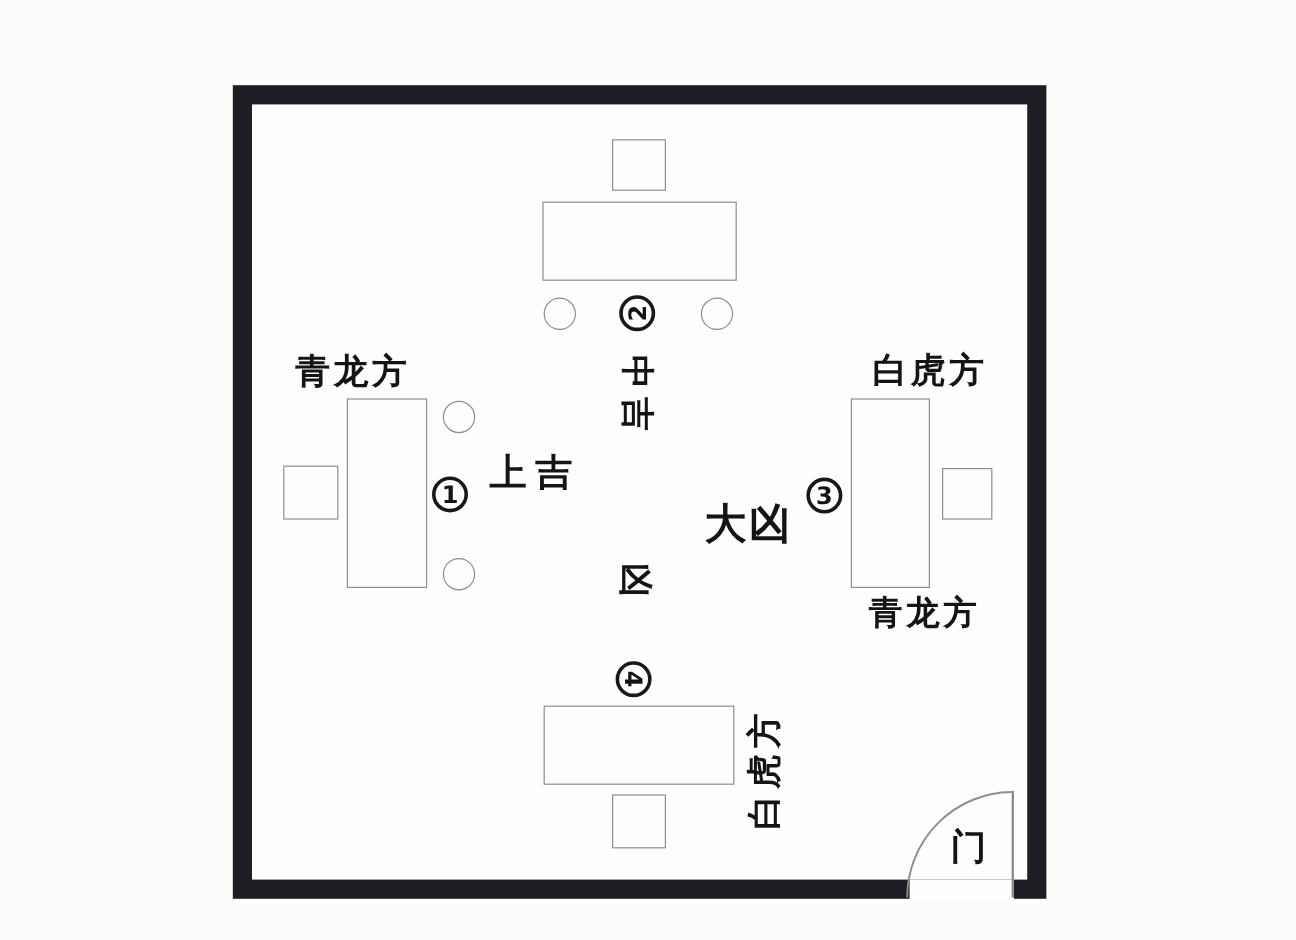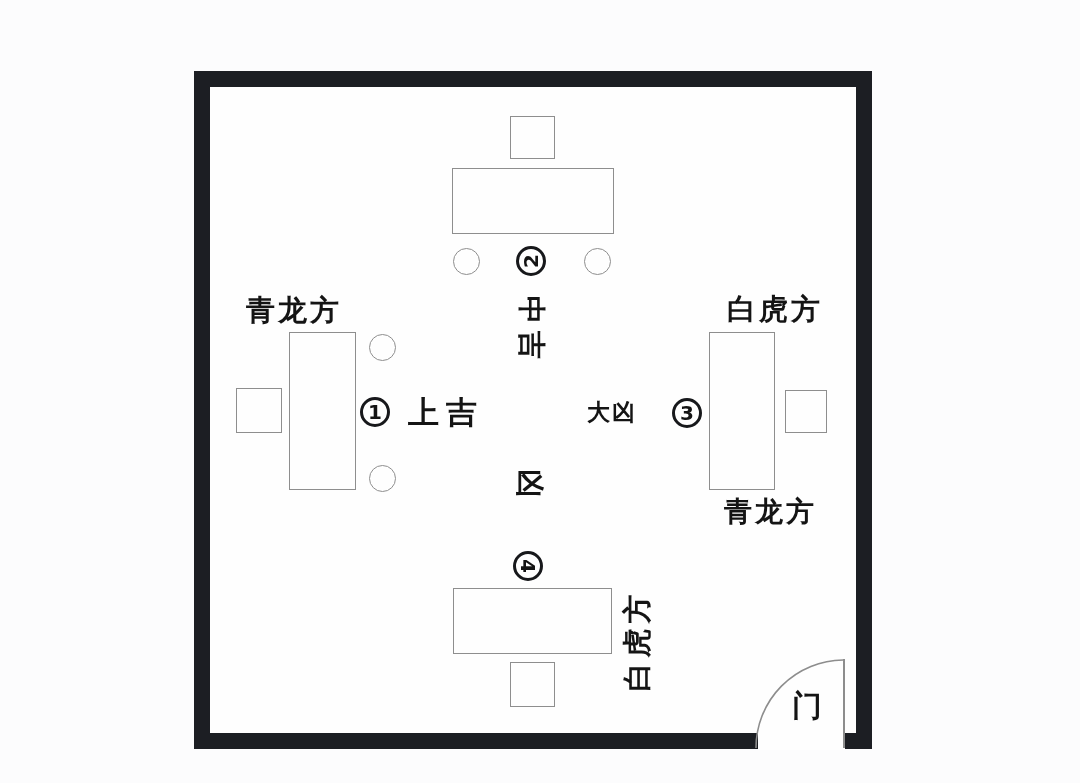--- a/index.html
+++ b/index.html
@@ -36,22 +36,22 @@
     display:flex;align-items:center;justify-content:center;box-sizing:border-box;
     font-family:"DejaVu Sans","Liberation Sans",sans-serif;font-weight:700;font-size:20px;line-height:1;
   }
   .m1{left:360px;top:397px;}
   .m2{left:516px;top:246px;transform:rotate(-90deg);}
   .m3{left:672px;top:398px;}
   .m4{left:513px;top:551px;transform:rotate(90deg);}
   
   .lbl{position:absolute;font-size:29px;font-weight:700;letter-spacing:3px;white-space:nowrap;line-height:1.1;font-family:Liberation Serif, serif;}
   .lbl-qinglong-left{left:246px;top:295px;}
-  .lbl-shangji{left:408px;top:396px;font-size:31px;letter-spacing:7px;}
-  .lbl-daxiong{left:587px;top:400px;font-size:23px;letter-spacing:2px;}
+  .lbl-shangji{left:408px;top:377px;font-size:31px;letter-spacing:7px;}
+  .lbl-daxiong{left:587px;top:418px;font-size:35px;letter-spacing:2px;}
   .lbl-baihu-right{left:727px;top:294px;}
   .lbl-qinglong-right{left:724px;top:497px;font-size:28px;}
   
   .vword{position:absolute;display:flex;align-items:center;justify-content:center;}
   .vword span{white-space:nowrap;font-weight:700;line-height:1;}
   .lbl-zhongji{left:499px;top:299px;width:64px;height:64px;}
   .lbl-zhongji span{transform:rotate(90deg);font-size:28px;letter-spacing:7px;}
   .lbl-xiong{left:512px;top:466px;width:34px;height:34px;}
   .lbl-xiong span{transform:rotate(90deg);font-size:29px;}
   .lbl-baihu-bottom{left:586px;top:589px;width:102px;height:102px;}

